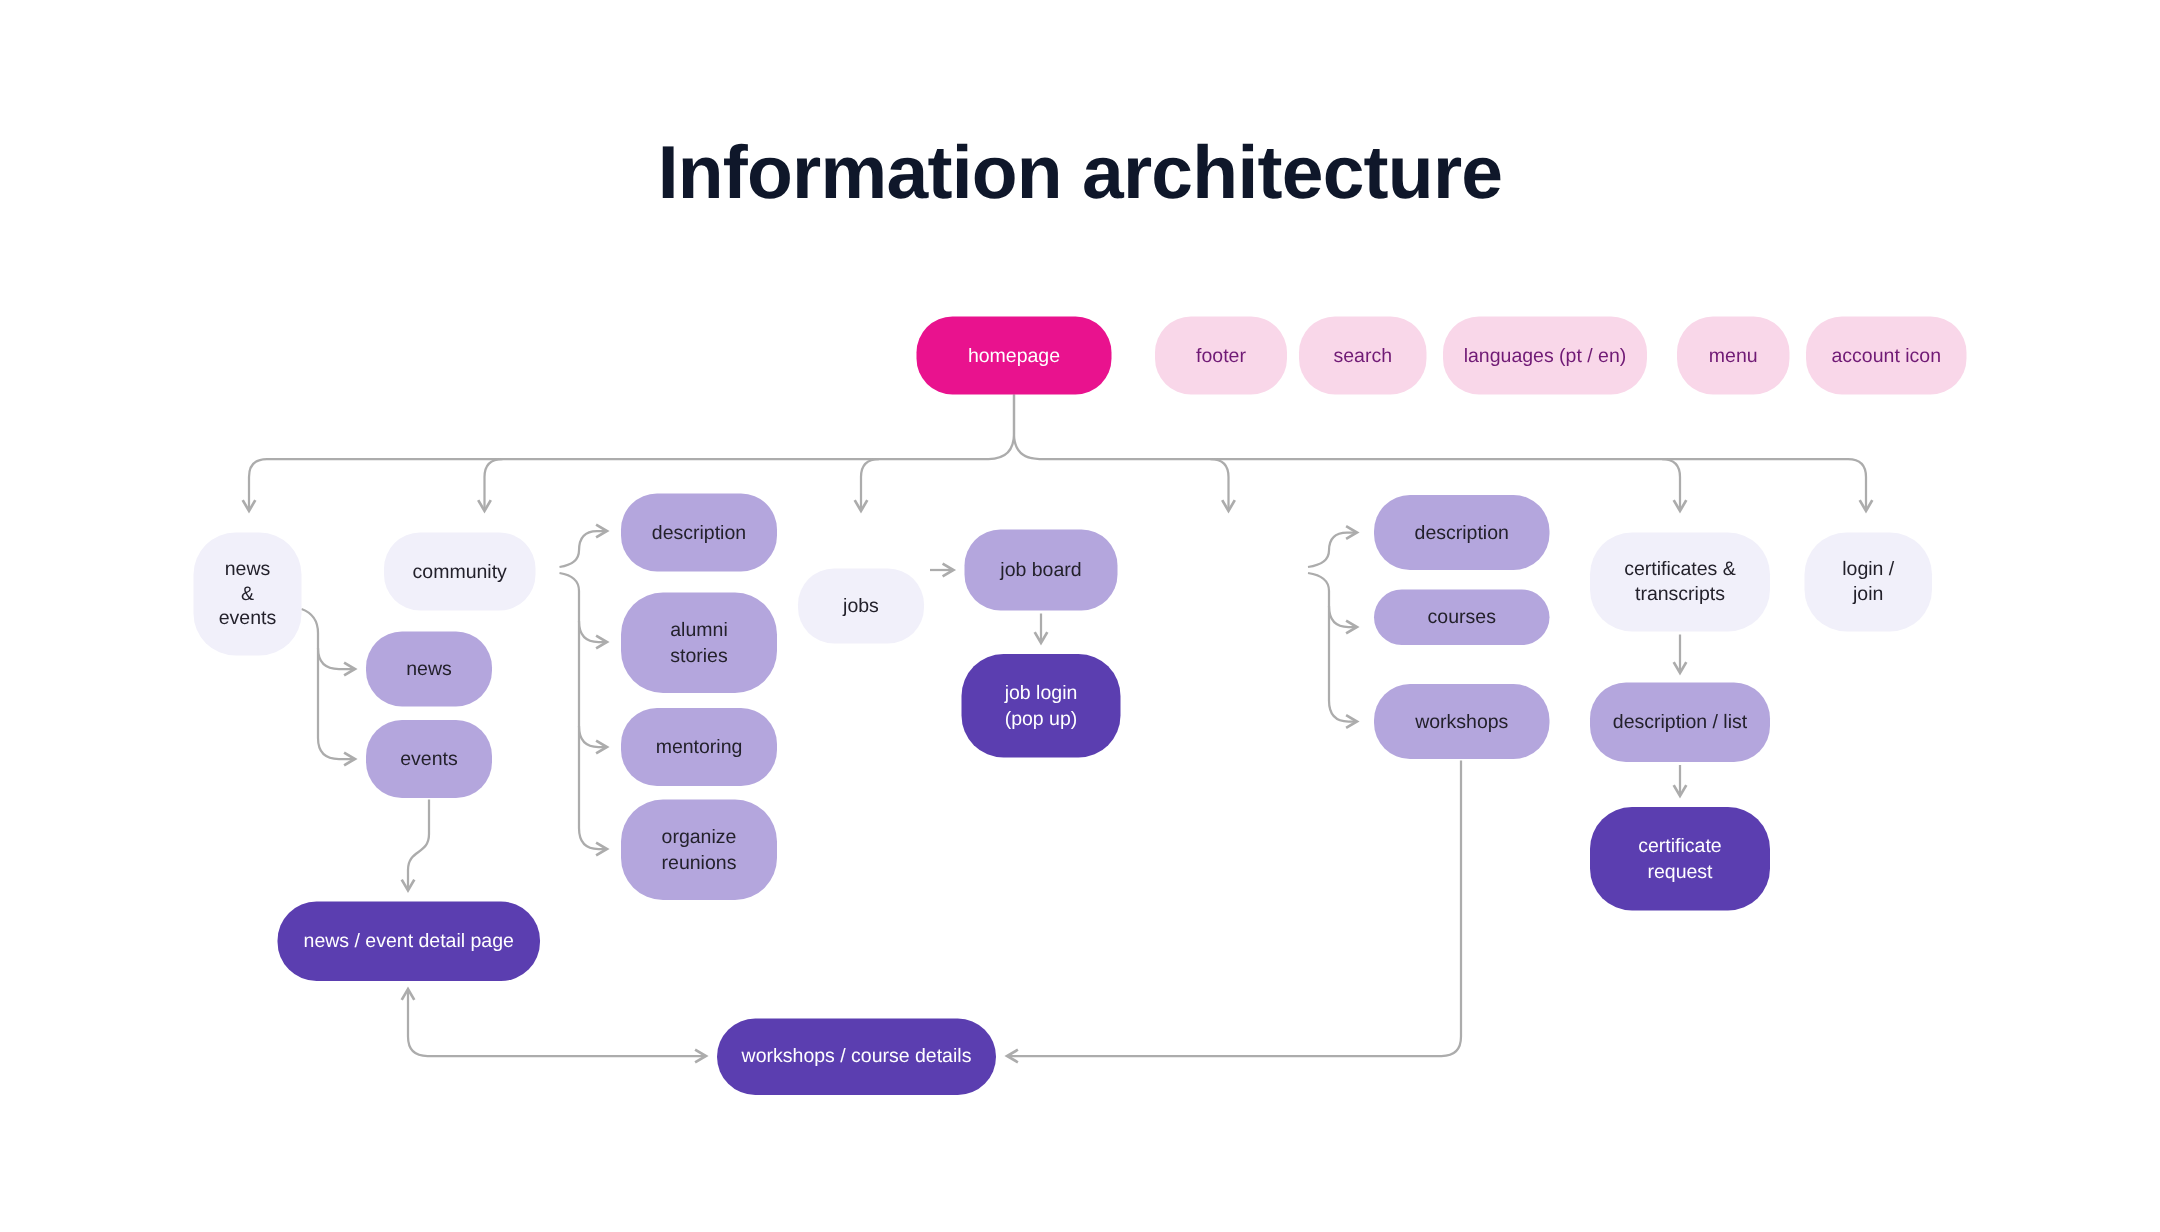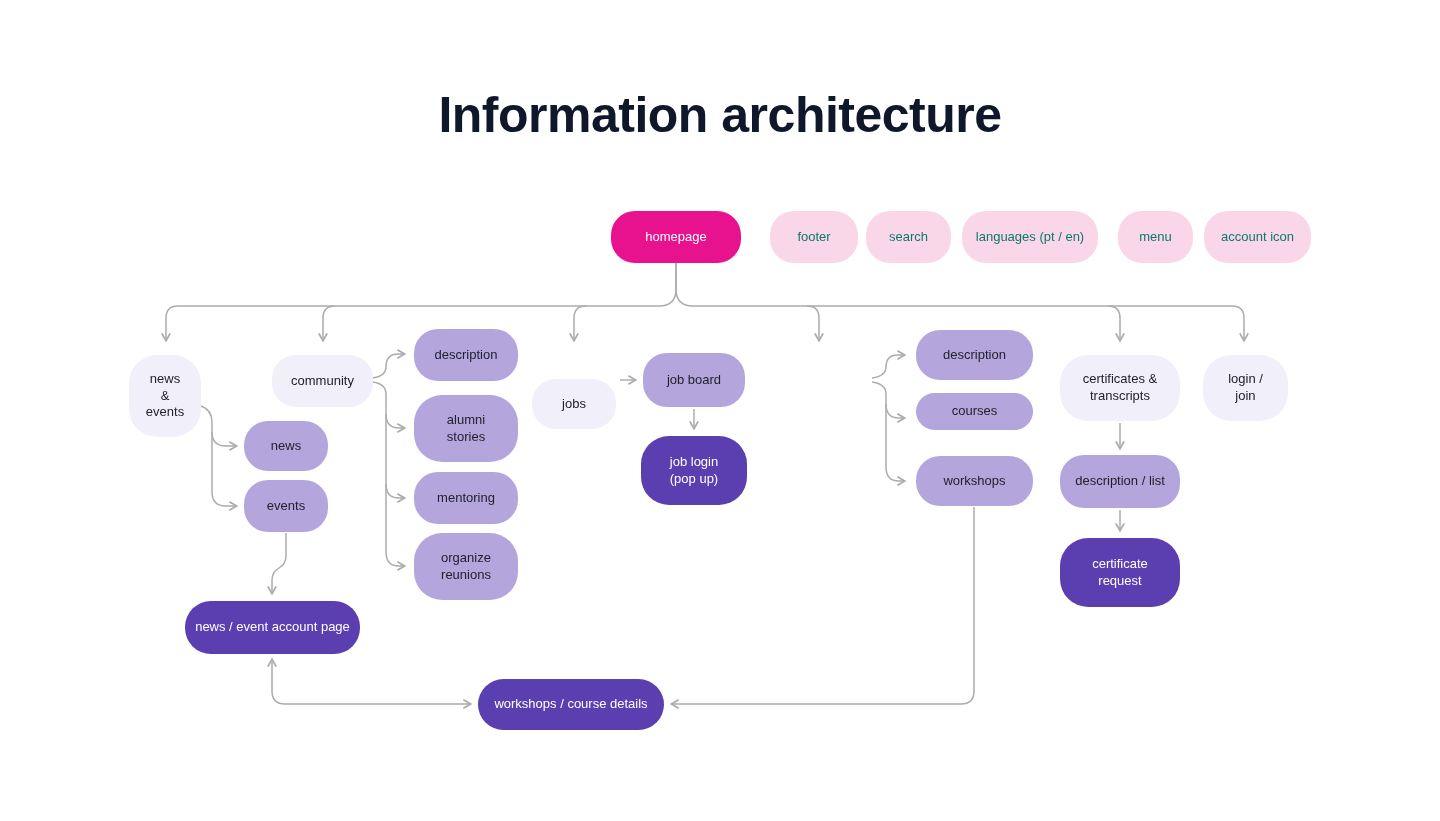--- a/index.html
+++ b/index.html
@@ -50,21 +50,21 @@
     border-radius: 24px;
     font-size: 13px;
     font-weight: 500;
     line-height: 1.28;
     color: #23212B;
     box-sizing: border-box;
     padding: 4px 8px;
   }
   .node span { white-space: pre-line; }
   .pink-solid { background: #E9128E; color: #ffffff; }
-  .pink-light { background: #F9D7E9; color: #0f766e; }
+  .pink-light { background: #F9D7E9; color: #701a75; }
   .lavender   { background: #F1F0FA; color: #23212B; }
   .purple-mid { background: #B4A6DD; color: #23212B; }
   .purple-dark{ background: #5B3EB0; color: #ffffff; }
   .r28 { border-radius: 28px; }
   .r26 { border-radius: 26px; }
 </style>
 </head>
 <body>
 
 <div class="canvas">
@@ -118,21 +118,21 @@
     </div>
   <div class="node pink-light" style="left:1204px;top:211px;width:107px;height:52px;">
       <span>account icon</span>
     </div>
 
   <div class="node lavender r28" style="left:129px;top:355px;width:72px;height:82px;">
       <span>news
 &amp;
 events</span>
     </div>
-  <div class="node lavender" style="left:272px;top:355px;width:101px;height:52px;">
+  <div class="node lavender" style="left:256px;top:355px;width:101px;height:52px;">
       <span>community</span>
     </div>
   <div class="node lavender" style="left:532px;top:355px;width:84px;height:50px;margin-top:24px;">
       <span>jobs</span>
     </div>
   <div class="node lavender r28" style="left:1060px;top:355px;width:120px;height:66px;">
       <span>certificates &amp;
 transcripts</span>
     </div>
   <div class="node lavender r28" style="left:1203px;top:355px;width:85px;height:66px;">
@@ -178,21 +178,21 @@
 
   <div class="node purple-mid" style="left:1060px;top:455px;width:120px;height:53px;">
       <span>description / list</span>
     </div>
 
   <div class="node purple-dark r28" style="left:641px;top:436px;width:106px;height:69px;">
       <span>job login
 (pop up)</span>
     </div>
   <div class="node purple-dark r26" style="left:185px;top:601px;width:175px;height:53px;">
-      <span>news / event account page</span>
+      <span>news / event detail page</span>
     </div>
   <div class="node purple-dark r28" style="left:1060px;top:538px;width:120px;height:69px;">
       <span>certificate
 request</span>
     </div>
   <div class="node purple-dark r26" style="left:478px;top:679px;width:186px;height:51px;">
       <span>workshops / course details</span>
     </div>
 
 </div>

